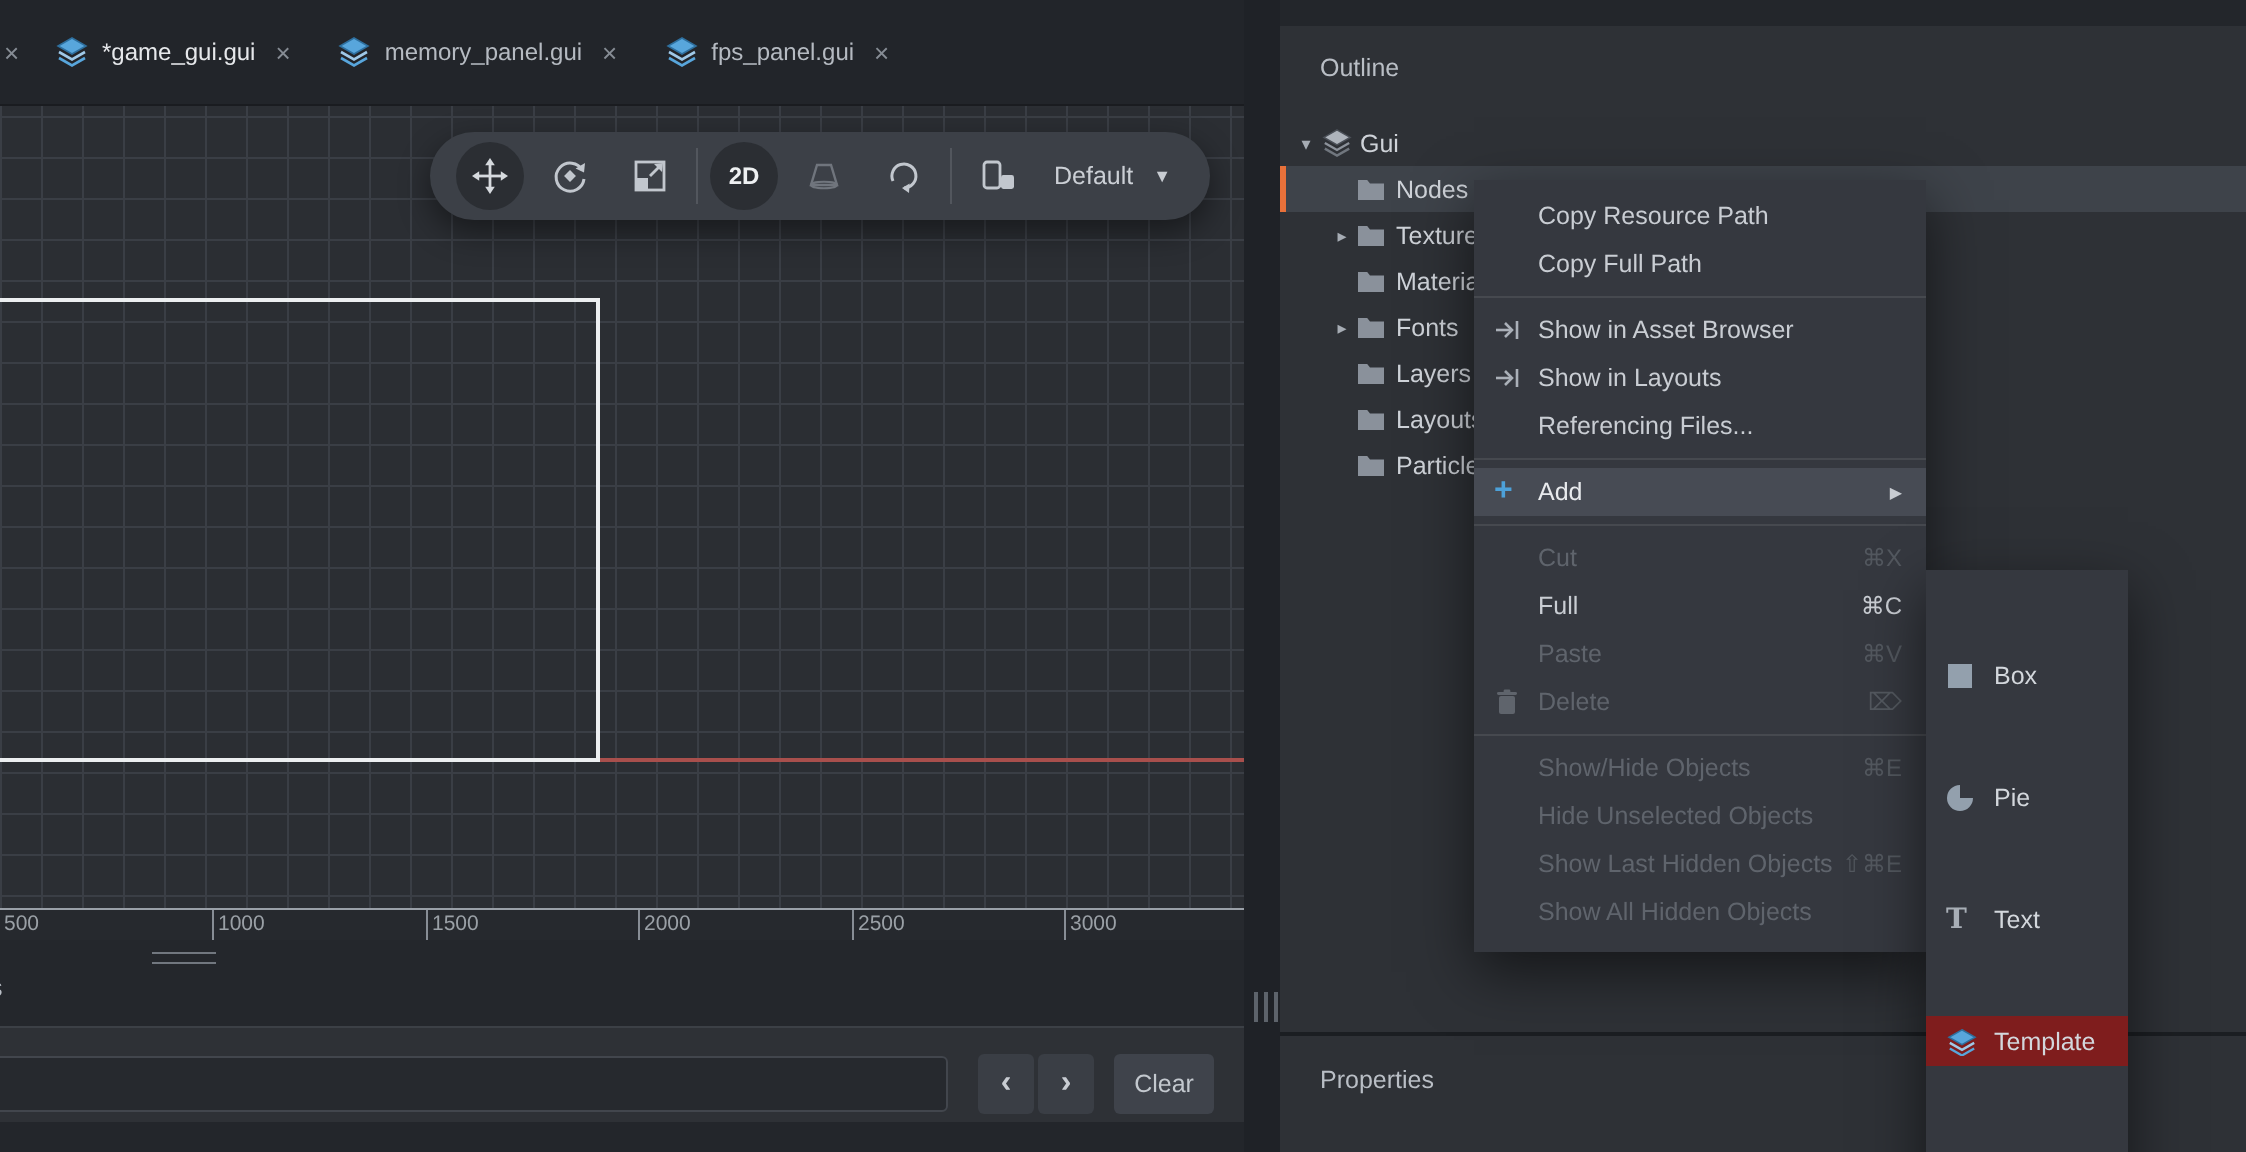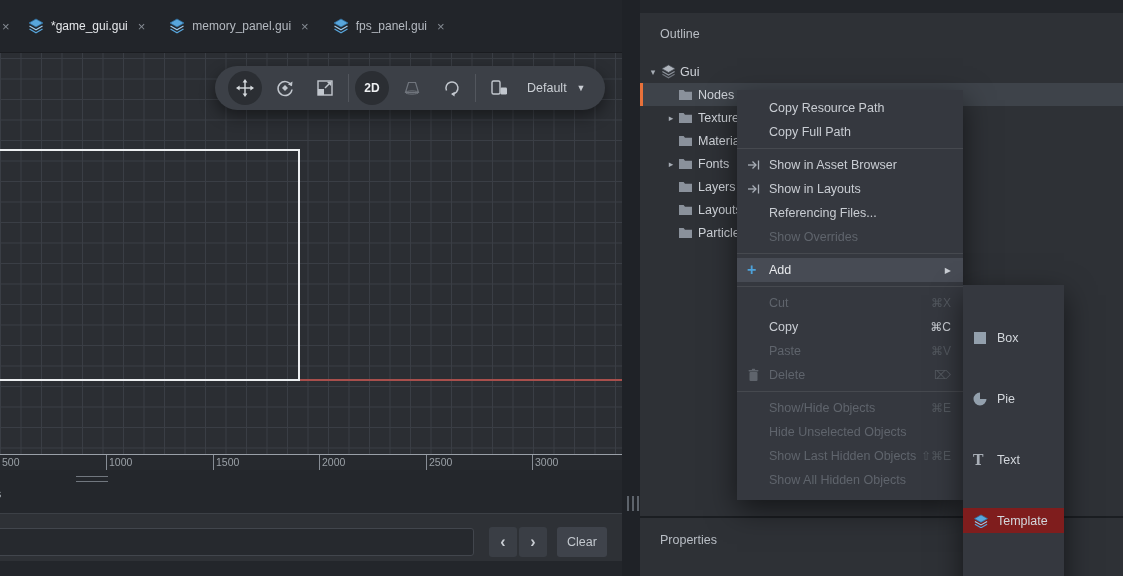--- a/index.html
+++ b/index.html
@@ -355,41 +355,37 @@
               <line x1="11.5" y1="2.5" x2="11.5" y2="11.5"></line>
             </g>
         </svg>
       </span>
       <span class="mi-label">Show in Layouts</span>
     </div>
     <div class="menu-item">
       <span class="mi-icon"></span>
         <span class="mi-label">Referencing Files...</span>
     </div>
-    <div class="menu-item disabled">
-      <span class="mi-icon"></span>
-        <span class="mi-label">Show Overrides</span>
-    </div>
     <div class="menu-sep"></div>
     <div class="menu-item highlight">
       <span class="mi-icon">
           <span class="plus-glyph">+</span>
         </span>
       <span class="mi-label">Add</span>
       <span class="sub-arrow">▶</span>
     </div>
     <div class="menu-sep"></div>
     <div class="menu-item disabled">
       <span class="mi-icon"></span>
         <span class="mi-label">Cut</span>
       <span class="mi-short">⌘X</span>
     </div>
     <div class="menu-item">
       <span class="mi-icon"></span>
-        <span class="mi-label">Copy</span>
+        <span class="mi-label">Full</span>
       <span class="mi-short" style="color:#c9cdd3">⌘C</span>
     </div>
     <div class="menu-item disabled">
       <span class="mi-icon"></span>
         <span class="mi-label">Paste</span>
       <span class="mi-short">⌘V</span>
     </div>
     <div class="menu-item disabled">
       <span class="mi-icon">
         <svg width="13" height="14" viewBox="0 0 13 14">

